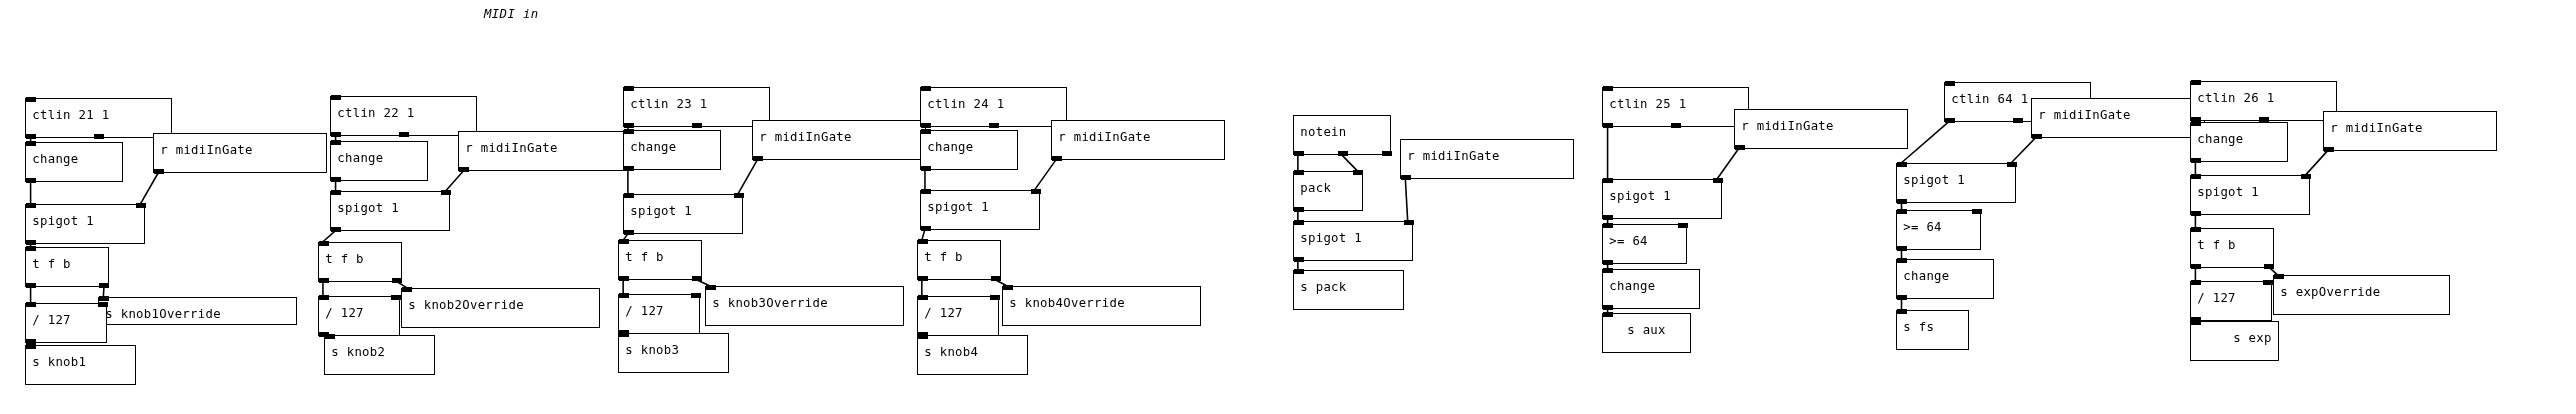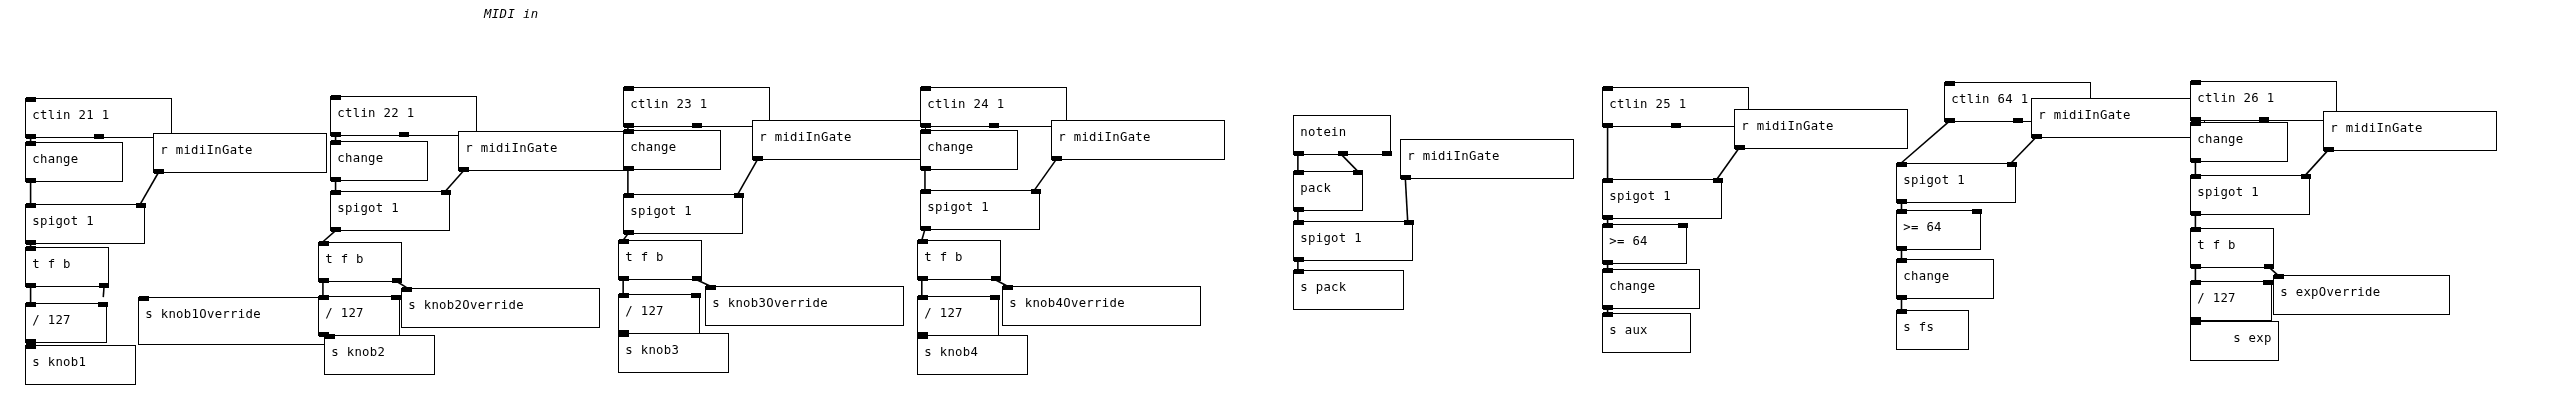--- a/index.html
+++ b/index.html
@@ -127,21 +127,21 @@
     </svg>
 
   <div class="pd-comment" id="title-comment" style="left: 484px; top: 8px; font-size: 12.3px;">MIDI in</div>
 
   <div id="obj-layer">
       <div class="pd-obj" style="left: 25px; top: 98px; width: 147px; height: 40px; font-size: 12.3px; line-height: 32px; padding: 0px 6.3px; border-width: 1.7px;"><span>ctlin 21 1</span><span class="nub in" style="left: 0px; width: 10.3px; height: 4.7px; top: -1.7px;"></span><span class="nub out" style="left: 0px; width: 10.3px; height: 4.7px; bottom: -1.7px;"></span><span class="nub out" style="left: 68px; width: 10.3px; height: 4.7px; bottom: -1.7px;"></span><span class="nub out" style="left: 137px; width: 10.3px; height: 4.7px; bottom: -1.7px;"></span></div>
       <div class="pd-obj" style="left: 25px; top: 142px; width: 98px; height: 40px; font-size: 12.3px; line-height: 32px; padding: 0px 6.3px; border-width: 1.7px;"><span>change</span><span class="nub in" style="left: 0px; width: 10.3px; height: 4.7px; top: -1.7px;"></span><span class="nub out" style="left: 0px; width: 10.3px; height: 4.7px; bottom: -1.7px;"></span></div>
       <div class="pd-obj" style="left: 153px; top: 133px; width: 174px; height: 40px; font-size: 12.3px; line-height: 32px; padding: 0px 6.3px; border-width: 1.7px;"><span>r midiInGate</span><span class="nub out" style="left: 0px; width: 10.3px; height: 4.7px; bottom: -1.7px;"></span></div>
       <div class="pd-obj" style="left: 25px; top: 204px; width: 120px; height: 40px; font-size: 12.3px; line-height: 32px; padding: 0px 6.3px; border-width: 1.7px;"><span>spigot 1</span><span class="nub in" style="left: 0px; width: 10.3px; height: 4.7px; top: -1.7px;"></span><span class="nub in" style="left: 110px; width: 10.3px; height: 4.7px; top: -1.7px;"></span><span class="nub out" style="left: 0px; width: 10.3px; height: 4.7px; bottom: -1.7px;"></span></div>
       <div class="pd-obj" style="left: 25px; top: 247px; width: 84px; height: 40px; font-size: 12.3px; line-height: 32px; padding: 0px 6.3px; border-width: 1.7px;"><span>t f b</span><span class="nub in" style="left: 0px; width: 10.3px; height: 4.7px; top: -1.7px;"></span><span class="nub out" style="left: 0px; width: 10.3px; height: 4.7px; bottom: -1.7px;"></span><span class="nub out" style="left: 73px; width: 10.3px; height: 4.7px; bottom: -1.7px;"></span></div>
-      <div class="pd-obj" style="left: 98px; top: 297px; width: 199px; height: 48px; font-size: 12.3px; line-height: 32px; padding: 0px 6.3px; border-width: 1.7px; margin-left: 40px;"><span>s knob1Override</span><span class="nub in" style="left: 0px; width: 10.3px; height: 4.7px; top: -1.7px;"></span></div>
+      <div class="pd-obj" style="left: 98px; top: 297px; width: 199px; height: 28px; font-size: 12.3px; line-height: 32px; padding: 0px 6.3px; border-width: 1.7px;"><span>s knob1Override</span><span class="nub in" style="left: 0px; width: 10.3px; height: 4.7px; top: -1.7px;"></span></div>
       <div class="pd-obj" style="left: 25px; top: 303px; width: 82px; height: 40px; font-size: 12.3px; line-height: 32px; padding: 0px 6.3px; border-width: 1.7px;"><span>/ 127</span><span class="nub in" style="left: 0px; width: 10.3px; height: 4.7px; top: -1.7px;"></span><span class="nub in" style="left: 72px; width: 10.3px; height: 4.7px; top: -1.7px;"></span><span class="nub out" style="left: 0px; width: 10.3px; height: 4.7px; bottom: -1.7px;"></span></div>
       <div class="pd-obj" style="left: 25px; top: 345px; width: 111px; height: 40px; font-size: 12.3px; line-height: 32px; padding: 0px 6.3px; border-width: 1.7px;"><span>s knob1</span><span class="nub in" style="left: 0px; width: 10.3px; height: 4.7px; top: -1.7px;"></span></div>
       <div class="pd-obj" style="left: 330px; top: 96px; width: 147px; height: 40px; font-size: 12.3px; line-height: 32px; padding: 0px 6.3px; border-width: 1.7px;"><span>ctlin 22 1</span><span class="nub in" style="left: 0px; width: 10.3px; height: 4.7px; top: -1.7px;"></span><span class="nub out" style="left: 0px; width: 10.3px; height: 4.7px; bottom: -1.7px;"></span><span class="nub out" style="left: 68px; width: 10.3px; height: 4.7px; bottom: -1.7px;"></span><span class="nub out" style="left: 137px; width: 10.3px; height: 4.7px; bottom: -1.7px;"></span></div>
       <div class="pd-obj" style="left: 330px; top: 141px; width: 98px; height: 40px; font-size: 12.3px; line-height: 32px; padding: 0px 6.3px; border-width: 1.7px;"><span>change</span><span class="nub in" style="left: 0px; width: 10.3px; height: 4.7px; top: -1.7px;"></span><span class="nub out" style="left: 0px; width: 10.3px; height: 4.7px; bottom: -1.7px;"></span></div>
       <div class="pd-obj" style="left: 458px; top: 131px; width: 174px; height: 40px; font-size: 12.3px; line-height: 32px; padding: 0px 6.3px; border-width: 1.7px;"><span>r midiInGate</span><span class="nub out" style="left: 0px; width: 10.3px; height: 4.7px; bottom: -1.7px;"></span></div>
       <div class="pd-obj" style="left: 330px; top: 191px; width: 120px; height: 40px; font-size: 12.3px; line-height: 32px; padding: 0px 6.3px; border-width: 1.7px;"><span>spigot 1</span><span class="nub in" style="left: 0px; width: 10.3px; height: 4.7px; top: -1.7px;"></span><span class="nub in" style="left: 110px; width: 10.3px; height: 4.7px; top: -1.7px;"></span><span class="nub out" style="left: 0px; width: 10.3px; height: 4.7px; bottom: -1.7px;"></span></div>
       <div class="pd-obj" style="left: 318px; top: 242px; width: 84px; height: 40px; font-size: 12.3px; line-height: 32px; padding: 0px 6.3px; border-width: 1.7px;"><span>t f b</span><span class="nub in" style="left: 0px; width: 10.3px; height: 4.7px; top: -1.7px;"></span><span class="nub out" style="left: 0px; width: 10.3px; height: 4.7px; bottom: -1.7px;"></span><span class="nub out" style="left: 73px; width: 10.3px; height: 4.7px; bottom: -1.7px;"></span></div>
       <div class="pd-obj" style="left: 401px; top: 288px; width: 199px; height: 40px; font-size: 12.3px; line-height: 32px; padding: 0px 6.3px; border-width: 1.7px;"><span>s knob2Override</span><span class="nub in" style="left: 0px; width: 10.3px; height: 4.7px; top: -1.7px;"></span></div>
       <div class="pd-obj" style="left: 318px; top: 296px; width: 82px; height: 40px; font-size: 12.3px; line-height: 32px; padding: 0px 6.3px; border-width: 1.7px;"><span>/ 127</span><span class="nub in" style="left: 0px; width: 10.3px; height: 4.7px; top: -1.7px;"></span><span class="nub in" style="left: 72px; width: 10.3px; height: 4.7px; top: -1.7px;"></span><span class="nub out" style="left: 0px; width: 10.3px; height: 4.7px; bottom: -1.7px;"></span></div>
       <div class="pd-obj" style="left: 324px; top: 335px; width: 111px; height: 40px; font-size: 12.3px; line-height: 32px; padding: 0px 6.3px; border-width: 1.7px;"><span>s knob2</span><span class="nub in" style="left: 0px; width: 10.3px; height: 4.7px; top: -1.7px;"></span></div>
@@ -164,21 +164,21 @@
       <div class="pd-obj" style="left: 1293px; top: 115px; width: 98px; height: 40px; font-size: 12.3px; line-height: 32px; padding: 0px 6.3px; border-width: 1.7px;"><span>notein</span><span class="nub out" style="left: 0px; width: 10.3px; height: 4.7px; bottom: -1.7px;"></span><span class="nub out" style="left: 44px; width: 10.3px; height: 4.7px; bottom: -1.7px;"></span><span class="nub out" style="left: 88px; width: 10.3px; height: 4.7px; bottom: -1.7px;"></span></div>
       <div class="pd-obj" style="left: 1293px; top: 171px; width: 70px; height: 40px; font-size: 12.3px; line-height: 32px; padding: 0px 6.3px; border-width: 1.7px;"><span>pack</span><span class="nub in" style="left: 0px; width: 10.3px; height: 4.7px; top: -1.7px;"></span><span class="nub in" style="left: 59px; width: 10.3px; height: 4.7px; top: -1.7px;"></span><span class="nub out" style="left: 0px; width: 10.3px; height: 4.7px; bottom: -1.7px;"></span></div>
       <div class="pd-obj" style="left: 1400px; top: 139px; width: 174px; height: 40px; font-size: 12.3px; line-height: 32px; padding: 0px 6.3px; border-width: 1.7px;"><span>r midiInGate</span><span class="nub out" style="left: 0px; width: 10.3px; height: 4.7px; bottom: -1.7px;"></span></div>
       <div class="pd-obj" style="left: 1293px; top: 221px; width: 120px; height: 40px; font-size: 12.3px; line-height: 32px; padding: 0px 6.3px; border-width: 1.7px;"><span>spigot 1</span><span class="nub in" style="left: 0px; width: 10.3px; height: 4.7px; top: -1.7px;"></span><span class="nub in" style="left: 110px; width: 10.3px; height: 4.7px; top: -1.7px;"></span><span class="nub out" style="left: 0px; width: 10.3px; height: 4.7px; bottom: -1.7px;"></span></div>
       <div class="pd-obj" style="left: 1293px; top: 270px; width: 111px; height: 40px; font-size: 12.3px; line-height: 32px; padding: 0px 6.3px; border-width: 1.7px;"><span>s pack</span><span class="nub in" style="left: 0px; width: 10.3px; height: 4.7px; top: -1.7px;"></span></div>
       <div class="pd-obj" style="left: 1602px; top: 87px; width: 147px; height: 40px; font-size: 12.3px; line-height: 32px; padding: 0px 6.3px; border-width: 1.7px;"><span>ctlin 25 1</span><span class="nub in" style="left: 0px; width: 10.3px; height: 4.7px; top: -1.7px;"></span><span class="nub out" style="left: 0px; width: 10.3px; height: 4.7px; bottom: -1.7px;"></span><span class="nub out" style="left: 68px; width: 10.3px; height: 4.7px; bottom: -1.7px;"></span><span class="nub out" style="left: 137px; width: 10.3px; height: 4.7px; bottom: -1.7px;"></span></div>
       <div class="pd-obj" style="left: 1734px; top: 109px; width: 174px; height: 40px; font-size: 12.3px; line-height: 32px; padding: 0px 6.3px; border-width: 1.7px;"><span>r midiInGate</span><span class="nub out" style="left: 0px; width: 10.3px; height: 4.7px; bottom: -1.7px;"></span></div>
       <div class="pd-obj" style="left: 1602px; top: 179px; width: 120px; height: 40px; font-size: 12.3px; line-height: 32px; padding: 0px 6.3px; border-width: 1.7px;"><span>spigot 1</span><span class="nub in" style="left: 0px; width: 10.3px; height: 4.7px; top: -1.7px;"></span><span class="nub in" style="left: 110px; width: 10.3px; height: 4.7px; top: -1.7px;"></span><span class="nub out" style="left: 0px; width: 10.3px; height: 4.7px; bottom: -1.7px;"></span></div>
       <div class="pd-obj" style="left: 1602px; top: 224px; width: 85px; height: 40px; font-size: 12.3px; line-height: 32px; padding: 0px 6.3px; border-width: 1.7px;"><span>&gt;= 64</span><span class="nub in" style="left: 0px; width: 10.3px; height: 4.7px; top: -1.7px;"></span><span class="nub in" style="left: 75px; width: 10.3px; height: 4.7px; top: -1.7px;"></span><span class="nub out" style="left: 0px; width: 10.3px; height: 4.7px; bottom: -1.7px;"></span></div>
       <div class="pd-obj" style="left: 1602px; top: 269px; width: 98px; height: 40px; font-size: 12.3px; line-height: 32px; padding: 0px 6.3px; border-width: 1.7px;"><span>change</span><span class="nub in" style="left: 0px; width: 10.3px; height: 4.7px; top: -1.7px;"></span><span class="nub out" style="left: 0px; width: 10.3px; height: 4.7px; bottom: -1.7px;"></span></div>
-      <div class="pd-obj" style="left: 1602px; top: 313px; width: 89px; height: 40px; font-size: 12.3px; line-height: 32px; padding: 0px 6.3px; border-width: 1.7px;"><span>s aux</span><span class="nub in" style="left: 0px; width: 10.3px; height: 4.7px; top: -1.7px;"></span></div>
+      <div class="pd-obj" style="left: 1602px; top: 313px; width: 89px; height: 40px; font-size: 12.3px; line-height: 32px; padding: 0px 6.3px; border-width: 1.7px; text-align: center;"><span>s aux</span><span class="nub in" style="left: 0px; width: 10.3px; height: 4.7px; top: -1.7px;"></span></div>
       <div class="pd-obj" style="left: 1944px; top: 82px; width: 147px; height: 40px; font-size: 12.3px; line-height: 32px; padding: 0px 6.3px; border-width: 1.7px;"><span>ctlin 64 1</span><span class="nub in" style="left: 0px; width: 10.3px; height: 4.7px; top: -1.7px;"></span><span class="nub out" style="left: 0px; width: 10.3px; height: 4.7px; bottom: -1.7px;"></span><span class="nub out" style="left: 68px; width: 10.3px; height: 4.7px; bottom: -1.7px;"></span><span class="nub out" style="left: 137px; width: 10.3px; height: 4.7px; bottom: -1.7px;"></span></div>
       <div class="pd-obj" style="left: 2031px; top: 98px; width: 174px; height: 40px; font-size: 12.3px; line-height: 32px; padding: 0px 6.3px; border-width: 1.7px;"><span>r midiInGate</span><span class="nub out" style="left: 0px; width: 10.3px; height: 4.7px; bottom: -1.7px;"></span></div>
       <div class="pd-obj" style="left: 1896px; top: 163px; width: 120px; height: 40px; font-size: 12.3px; line-height: 32px; padding: 0px 6.3px; border-width: 1.7px;"><span>spigot 1</span><span class="nub in" style="left: 0px; width: 10.3px; height: 4.7px; top: -1.7px;"></span><span class="nub in" style="left: 110px; width: 10.3px; height: 4.7px; top: -1.7px;"></span><span class="nub out" style="left: 0px; width: 10.3px; height: 4.7px; bottom: -1.7px;"></span></div>
       <div class="pd-obj" style="left: 1896px; top: 210px; width: 85px; height: 40px; font-size: 12.3px; line-height: 32px; padding: 0px 6.3px; border-width: 1.7px;"><span>&gt;= 64</span><span class="nub in" style="left: 0px; width: 10.3px; height: 4.7px; top: -1.7px;"></span><span class="nub in" style="left: 75px; width: 10.3px; height: 4.7px; top: -1.7px;"></span><span class="nub out" style="left: 0px; width: 10.3px; height: 4.7px; bottom: -1.7px;"></span></div>
       <div class="pd-obj" style="left: 1896px; top: 259px; width: 98px; height: 40px; font-size: 12.3px; line-height: 32px; padding: 0px 6.3px; border-width: 1.7px;"><span>change</span><span class="nub in" style="left: 0px; width: 10.3px; height: 4.7px; top: -1.7px;"></span><span class="nub out" style="left: 0px; width: 10.3px; height: 4.7px; bottom: -1.7px;"></span></div>
       <div class="pd-obj" style="left: 1896px; top: 310px; width: 73px; height: 40px; font-size: 12.3px; line-height: 32px; padding: 0px 6.3px; border-width: 1.7px;"><span>s fs</span><span class="nub in" style="left: 0px; width: 10.3px; height: 4.7px; top: -1.7px;"></span></div>
       <div class="pd-obj" style="left: 2190px; top: 81px; width: 147px; height: 40px; font-size: 12.3px; line-height: 32px; padding: 0px 6.3px; border-width: 1.7px;"><span>ctlin 26 1</span><span class="nub in" style="left: 0px; width: 10.3px; height: 4.7px; top: -1.7px;"></span><span class="nub out" style="left: 0px; width: 10.3px; height: 4.7px; bottom: -1.7px;"></span><span class="nub out" style="left: 68px; width: 10.3px; height: 4.7px; bottom: -1.7px;"></span><span class="nub out" style="left: 137px; width: 10.3px; height: 4.7px; bottom: -1.7px;"></span></div>
       <div class="pd-obj" style="left: 2190px; top: 122px; width: 98px; height: 40px; font-size: 12.3px; line-height: 32px; padding: 0px 6.3px; border-width: 1.7px;"><span>change</span><span class="nub in" style="left: 0px; width: 10.3px; height: 4.7px; top: -1.7px;"></span><span class="nub out" style="left: 0px; width: 10.3px; height: 4.7px; bottom: -1.7px;"></span></div>
       <div class="pd-obj" style="left: 2323px; top: 111px; width: 174px; height: 40px; font-size: 12.3px; line-height: 32px; padding: 0px 6.3px; border-width: 1.7px;"><span>r midiInGate</span><span class="nub out" style="left: 0px; width: 10.3px; height: 4.7px; bottom: -1.7px;"></span></div>
       <div class="pd-obj" style="left: 2190px; top: 175px; width: 120px; height: 40px; font-size: 12.3px; line-height: 32px; padding: 0px 6.3px; border-width: 1.7px;"><span>spigot 1</span><span class="nub in" style="left: 0px; width: 10.3px; height: 4.7px; top: -1.7px;"></span><span class="nub in" style="left: 110px; width: 10.3px; height: 4.7px; top: -1.7px;"></span><span class="nub out" style="left: 0px; width: 10.3px; height: 4.7px; bottom: -1.7px;"></span></div>

